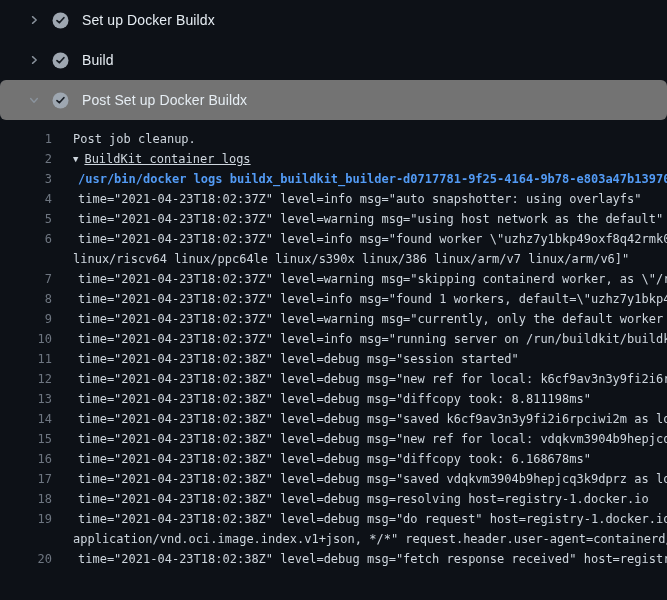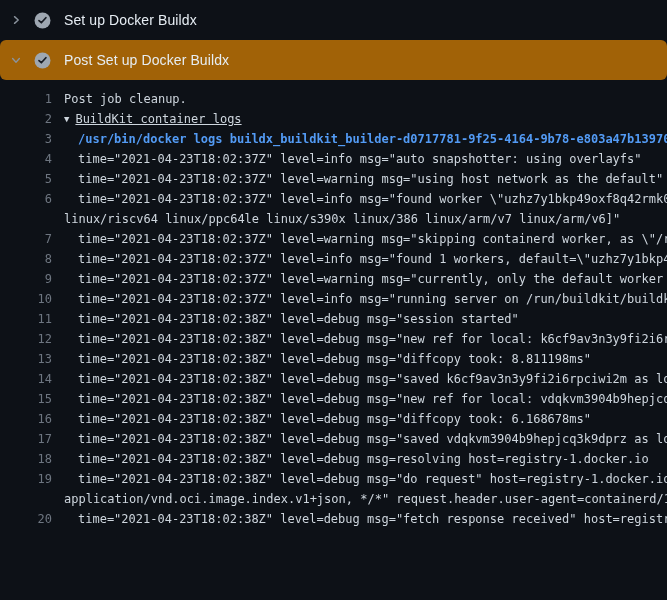--- a/index.html
+++ b/index.html
@@ -10,26 +10,26 @@
     font-family: "Liberation Sans", sans-serif;
   }
   .viewer { width: 667px; height: 600px; overflow: hidden; position: relative; }
 
   
   .steps { width: 100%; }
   .step {
     height: 40px;
     display: flex;
     align-items: center;
-    padding-left: 10px;
+    padding-left: 28px;
     box-sizing: border-box;
     cursor: pointer;
   }
   .step.expanded {
-    background: #a16207;
+    background: #737373;
     border-radius: 6px;
   }
   .step .chev { width: 12px; height: 12px; flex: 0 0 auto; display: flex; align-items: center; justify-content: center; }
   .step .check { margin-left: 12px; flex: 0 0 auto; display: flex; align-items: center; }
   .step .title {
     margin-left: 13px;
     font-size: 14px;
     color: #e6edf3;
     letter-spacing: 0.1px;
   }
@@ -44,21 +44,21 @@
   }
   .logrow { height: 20px; overflow: hidden; width: 667px; }
   .lnum {
     display: inline-block;
     width: 52px;
     text-align: right;
     color: #6e7681;
     cursor: pointer;
     vertical-align: top;
   }
-  .ltext { color: #ced6de; margin-left: 12px; display: inline-block; vertical-align: top; }
+  .ltext { color: #ced6de; margin-left: 21px; display: inline-block; vertical-align: top; }
   .ltext.ind1 { margin-left: 26px; }
   .ltext.kind-command { color: #539bf5; font-weight: 600; }
   .ltext.kind-group { cursor: pointer; text-decoration: underline; }
   .tri {
     display: inline-block;
     font-size: 9px;
     margin-right: 6px;
     color: #ced6de;
     transform: translateY(-1px);
   }
@@ -75,20 +75,34 @@
           </svg>
         </span>
         <span class="check">
           <svg width="17" height="17" viewBox="0 0 16 16">
             <circle cx="8" cy="8" r="7.5" fill="#9ea7b1"></circle>
             <path d="M11.2 5.4 L6.9 10.1 L4.7 8.1" stroke="#161b22" stroke-width="1.6" fill="none" stroke-linecap="round" stroke-linejoin="round"></path>
           </svg>
         </span>
         <span class="title">Set up Docker Buildx</span>
       </div>
+      <div class="step">
+        <span class="chev">
+          <svg width="12" height="12" viewBox="0 0 16 16">
+            <path d="M6 3.5 L11 8 L6 12.5" stroke="#8b949e" stroke-width="1.8" fill="none" stroke-linecap="round" stroke-linejoin="round"></path>
+          </svg>
+        </span>
+        <span class="check">
+          <svg width="17" height="17" viewBox="0 0 16 16">
+            <circle cx="8" cy="8" r="7.5" fill="#9ea7b1"></circle>
+            <path d="M11.2 5.4 L6.9 10.1 L4.7 8.1" stroke="#161b22" stroke-width="1.6" fill="none" stroke-linecap="round" stroke-linejoin="round"></path>
+          </svg>
+        </span>
+        <span class="title">Build</span>
+      </div>
       <div class="step expanded">
         <span class="chev">
           <svg width="12" height="12" viewBox="0 0 16 16">
             <path d="M3.5 6 L8 11 L12.5 6" stroke="#8b949e" stroke-width="1.8" fill="none" stroke-linecap="round" stroke-linejoin="round"></path>
           </svg>
         </span>
         <span class="check">
           <svg width="17" height="17" viewBox="0 0 16 16">
             <circle cx="8" cy="8" r="7.5" fill="#9ea7b1"></circle>
             <path d="M11.2 5.4 L6.9 10.1 L4.7 8.1" stroke="#161b22" stroke-width="1.6" fill="none" stroke-linecap="round" stroke-linejoin="round"></path>

